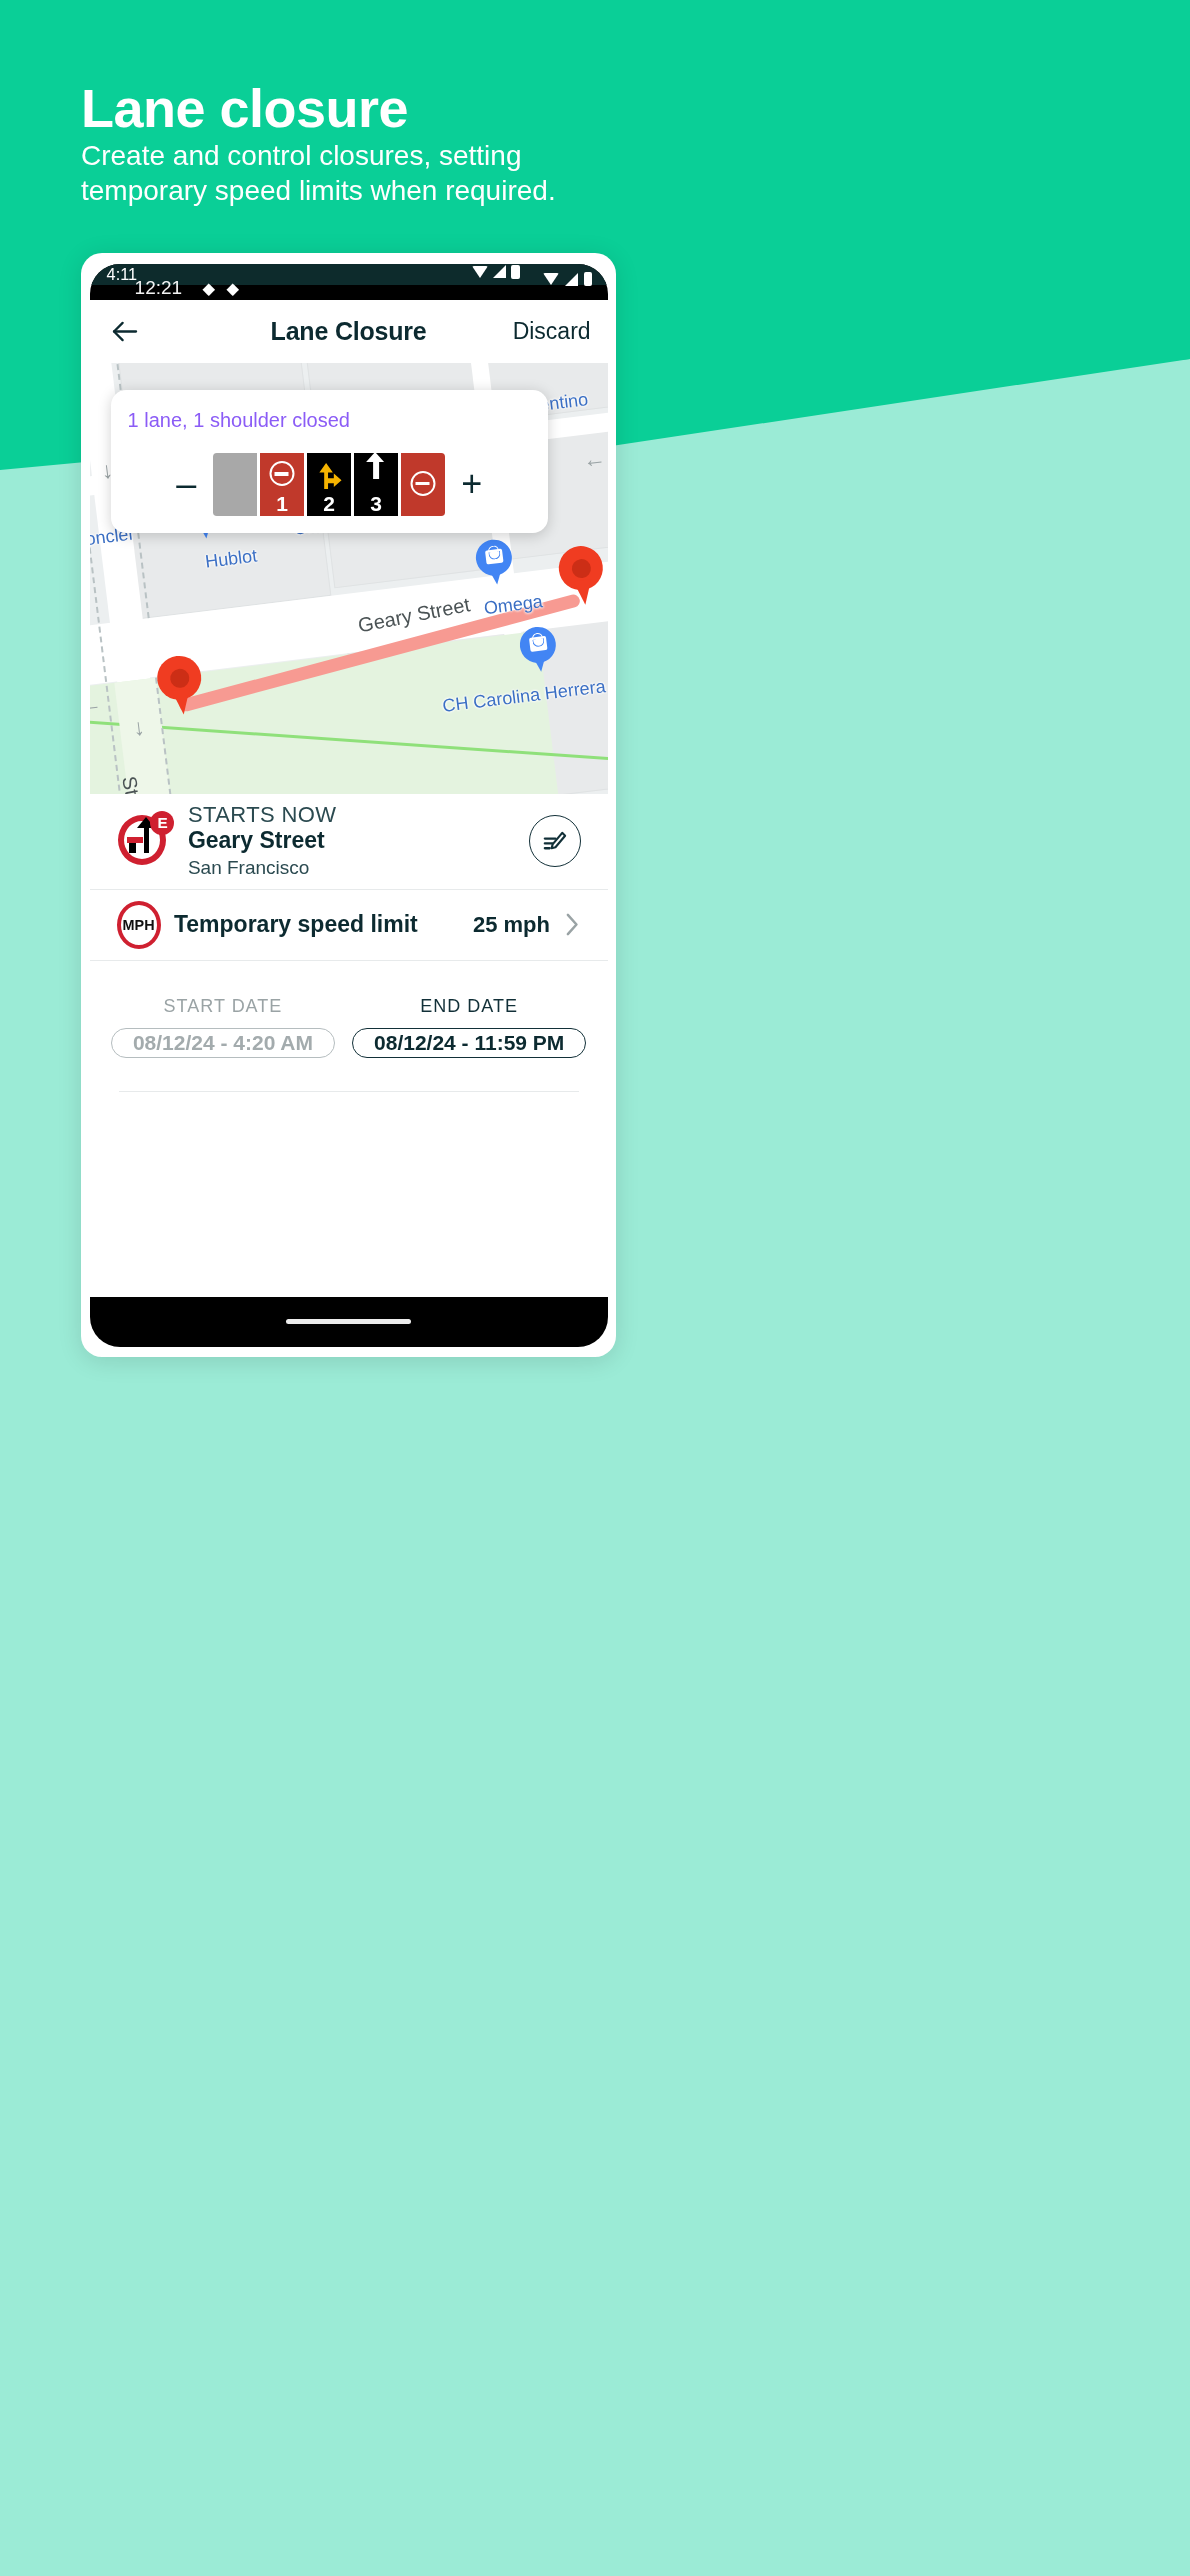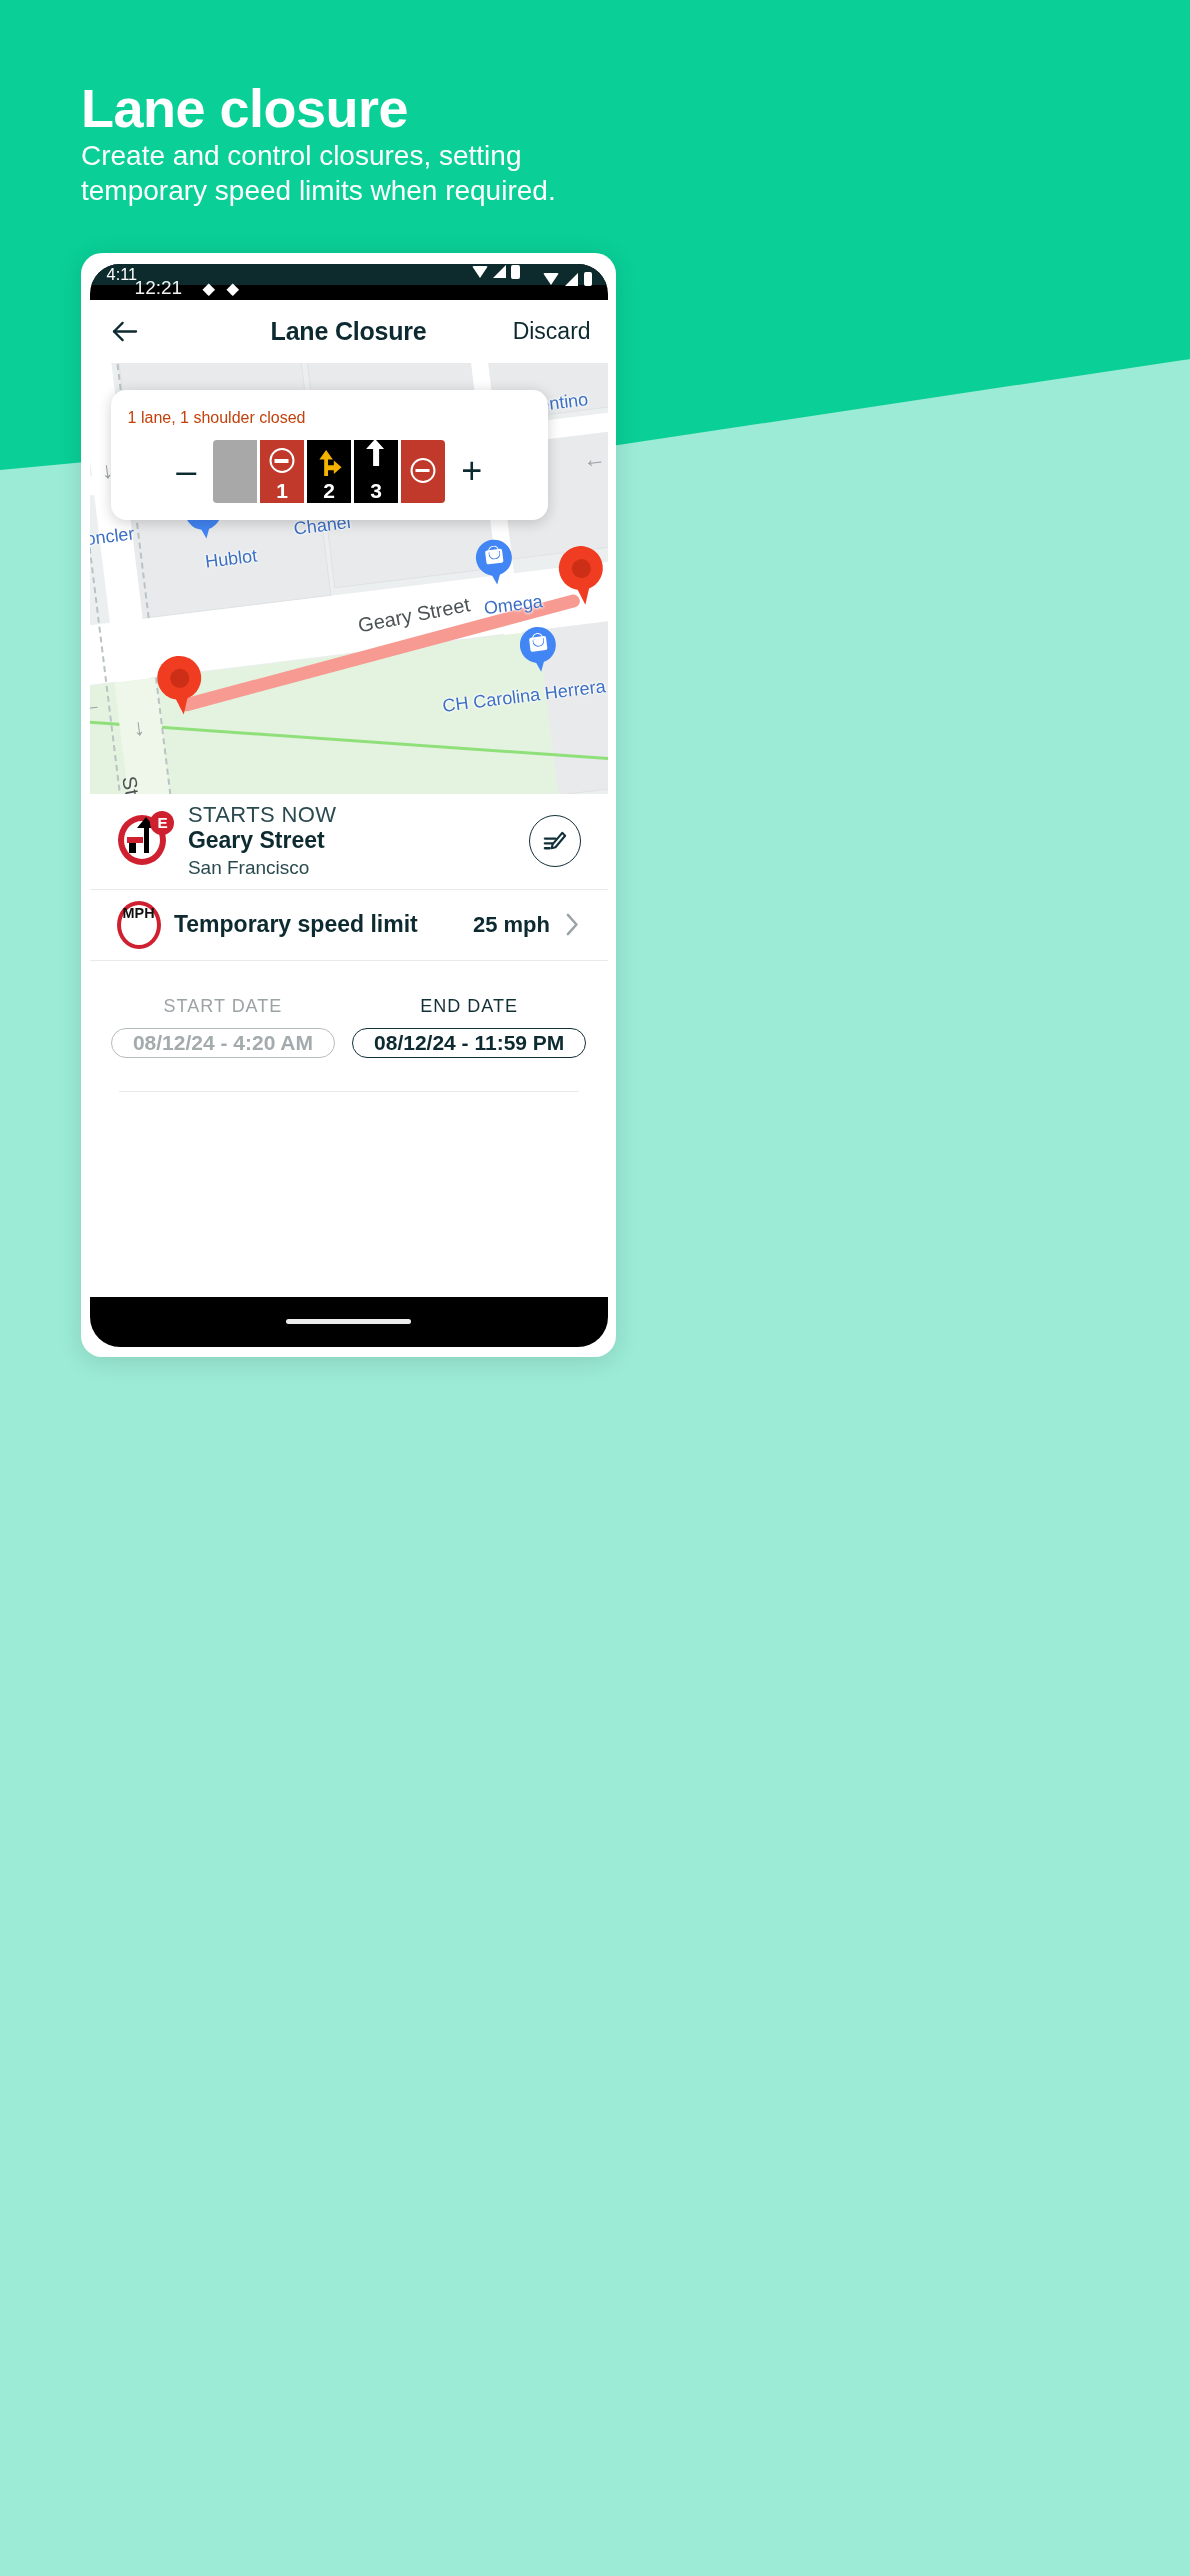--- a/index.html
+++ b/index.html
@@ -201,21 +201,21 @@
     border-radius: 50%; background: #cc2e16;
   }
 
   
   .lane-card {
     position: absolute; left: 21px; top: 27px; width: 437px;
     background: #fff; border-radius: 15.3px; padding: 19px 17px 17px;
     box-shadow: 0 2.9px 13.4px rgba(0,0,0,0.18); z-index: 20;
   }
   .lane-card-title {
-    font-size: 16px; color: #c2410c; font-weight: 400; margin-bottom: 13px;
+    font-size: 20px; color: #8b5cf6; font-weight: 400; margin-bottom: 21px;
   }
   .lane-row {
     display: flex; align-items: center; justify-content: center; gap: 0;
   }
   .step-btn {
     width: 54px; font-size: 36px; color: #0c2a30; text-align: center;
     line-height: 1; font-weight: 300; user-select: none;
   }
   .lanes { display: flex; gap: 2.9px; align-items: stretch; }
   .lane {
@@ -304,21 +304,21 @@
     background: #cf2030; border-radius: 50%; color: #fff;
     font-size: 15.3px; font-weight: bold; display: flex;
     align-items: center; justify-content: center;
   }
   .edit-btn {
     width: 52px; height: 52px; border: 1.9px solid #123038; border-radius: 50%;
     display: flex; align-items: center; justify-content: center;
   }
   .sign-mph {
     width: 44px; height: 48px; border: 4.8px solid #cf2030; border-radius: 50%;
-    display: flex; justify-content: center;
+    display: flex; align-items: center; justify-content: center;
     font-size: 14.4px; font-weight: bold; color: #111; flex: 0 0 44px;
   }
   .shield {
     width: 33px; height: 40px; position: relative; flex: 0 0 33px;
   }
 
   
   .dates {
     display: flex; gap: 17px; padding: 35px 23px 0; justify-content: center;
   }

